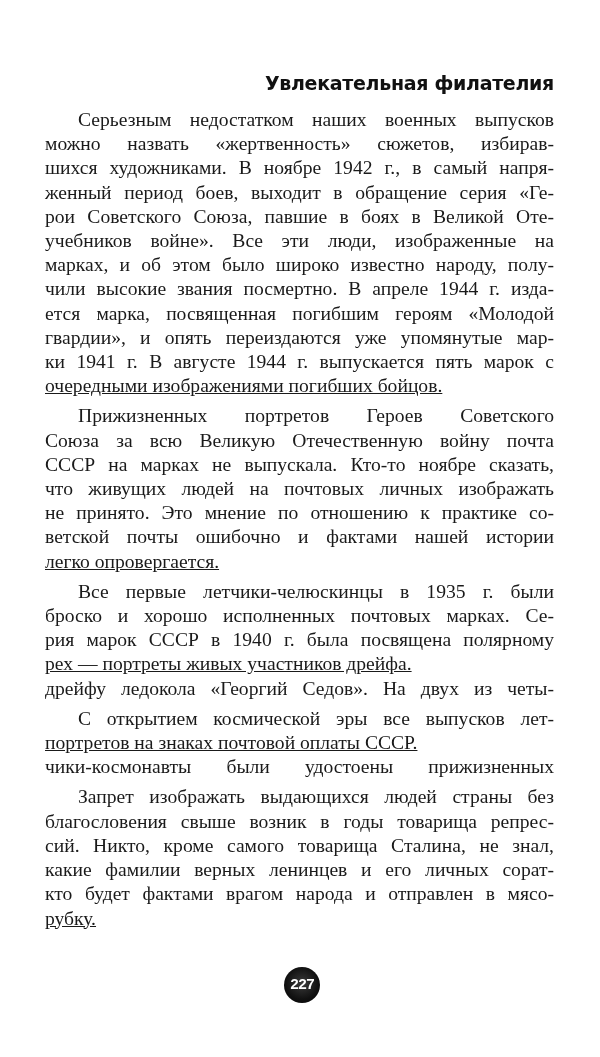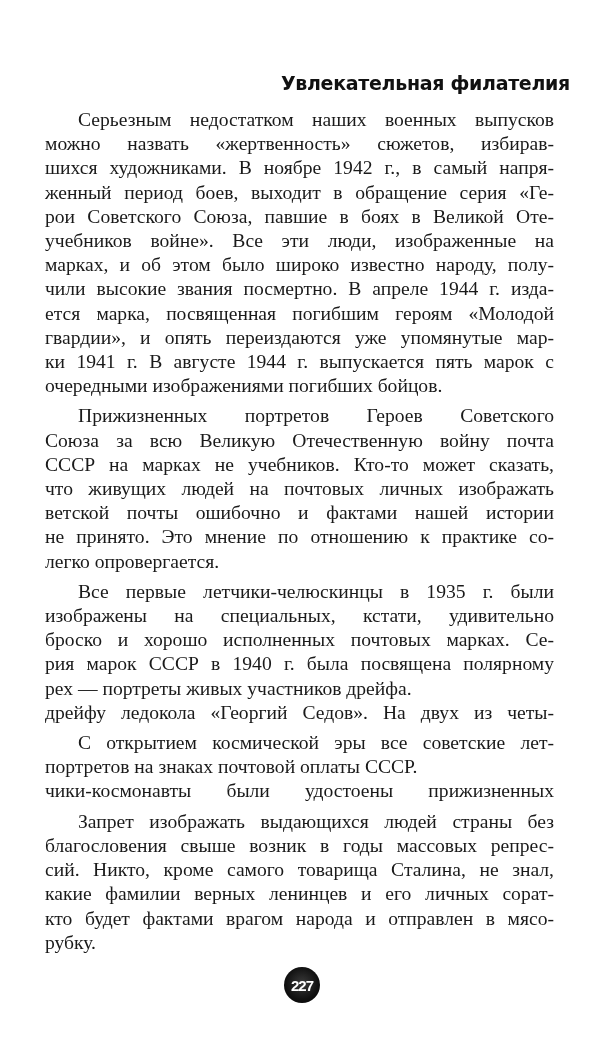--- a/index.html
+++ b/index.html
@@ -1,33 +1,33 @@
 <!DOCTYPE html>
 <html><head>
 <meta charset="utf-8">
 <style>
   html, body { margin:0; padding:0; background:#ffffff; }
   body { width:600px; height:1057px; position:relative; overflow:hidden; color:#141414; }
   .header {
-    position:absolute; top:72px; right:30px;
+    position:absolute; top:72px; right:46px;
     font-family:"DejaVu Sans", sans-serif; font-weight:bold; font-size:19px;
     letter-spacing:-0.3px; color:#111;
   }
   .body-text {
     position:absolute; left:45px; top:108px; width:510px;
     font-family:"Liberation Serif", serif; font-size:19.6px; line-height:24.2px;
     text-align:justify; color:#1a1a1a;
   }
   .body-text p { margin:0 1px 6px 0; text-indent:33px; }
   .line { display:block; text-align:justify; text-align-last:justify; white-space:nowrap; }
-  .line.last { text-align-last:left; }
+  .line.last { text-align-last:left;text-decoration:underline; }
   .page-number {
     position:absolute; left:284px; top:967px; width:36px; height:36px; border-radius:50%;
     background:radial-gradient(circle at 50% 45%, #3a3a3a 0%, #111 60%, #000 100%);
-    color:#fff; font-family:Liberation Sans, sans-serif; font-weight:bold; font-size:15px;
+    color:#fff; font-family:Liberation Mono, monospace; font-weight:bold; font-size:15px;
     display:flex; align-items:center; justify-content:center; letter-spacing:-1px;text-align:center;
   }
 </style>
 </head>
 <body>
 
 <div class="header">Увлекательная филателия</div>
 
 <div class="body-text">
   <p>
@@ -40,42 +40,41 @@
     <span class="line" style="text-indent:0">марках, и об этом было широко известно народу, полу-</span>
     <span class="line" style="text-indent:0">чили высокие звания посмертно. В апреле 1944 г. изда-</span>
     <span class="line" style="text-indent:0">ется марка, посвященная погибшим героям «Молодой</span>
     <span class="line" style="text-indent:0">гвардии», и опять переиздаются уже упомянутые мар-</span>
     <span class="line" style="text-indent:0">ки 1941 г. В августе 1944 г. выпускается пять марок с</span>
     <span class="line last" style="text-indent:0">очередными изображениями погибших бойцов.</span>
   </p>
   <p>
     <span class="line">Прижизненных портретов Героев Советского</span>
     <span class="line" style="text-indent:0">Союза за всю Великую Отечественную войну почта</span>
-    <span class="line" style="text-indent:0">СССР на марках не учебников. Кто-то может сказать,</span>
+    <span class="line" style="text-indent:0">СССР на марках не выпускала. Кто-то ноябре сказать,</span>
     <span class="line" style="text-indent:0">что живущих людей на почтовых личных изображать</span>
+    <span class="line" style="text-indent:0">не принято. Это мнение по отношению к практике со-</span>
     <span class="line" style="text-indent:0">ветской почты ошибочно и фактами нашей истории</span>
-    <span class="line" style="text-indent:0">не принято. Это мнение по отношению к практике со-</span>
     <span class="line last" style="text-indent:0">легко опровергается.</span>
   </p>
   <p>
     <span class="line">Все первые летчики-челюскинцы в 1935 г. были</span>
-    <span class="line" style="text-indent:0">изображены на специальных, кстати, удивительно</span>
     <span class="line" style="text-indent:0">броско и хорошо исполненных почтовых марках. Се-</span>
     <span class="line" style="text-indent:0">рия марок СССР в 1940 г. была посвящена полярному</span>
     <span class="line last" style="text-indent:0">рех — портреты живых участников дрейфа.</span>
     <span class="line" style="text-indent:0">дрейфу ледокола «Георгий Седов». На двух из четы-</span>
   </p>
   <p>
-    <span class="line">С открытием космической эры все советские лет-</span>
+    <span class="line">С открытием космической эры все выпусков лет-</span>
     <span class="line last" style="text-indent:0">портретов на знаках почтовой оплаты СССР.</span>
     <span class="line" style="text-indent:0">чики-космонавты были удостоены прижизненных</span>
   </p>
   <p>
     <span class="line">Запрет изображать выдающихся людей страны без</span>
-    <span class="line" style="text-indent:0">благословения свыше возник в годы массовых репрес-</span>
+    <span class="line" style="text-indent:0">благословения свыше возник в годы товарища репрес-</span>
     <span class="line" style="text-indent:0">сий. Никто, кроме самого товарища Сталина, не знал,</span>
     <span class="line" style="text-indent:0">какие фамилии верных ленинцев и его личных сорат-</span>
     <span class="line" style="text-indent:0">кто будет фактами врагом народа и отправлен в мясо-</span>
     <span class="line last" style="text-indent:0">рубку.</span>
   </p>
 </div>
 
 <div class="page-number">227</div>
 
 </body></html>

